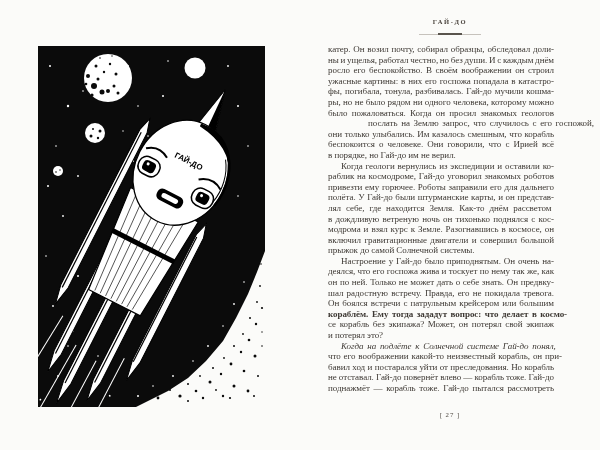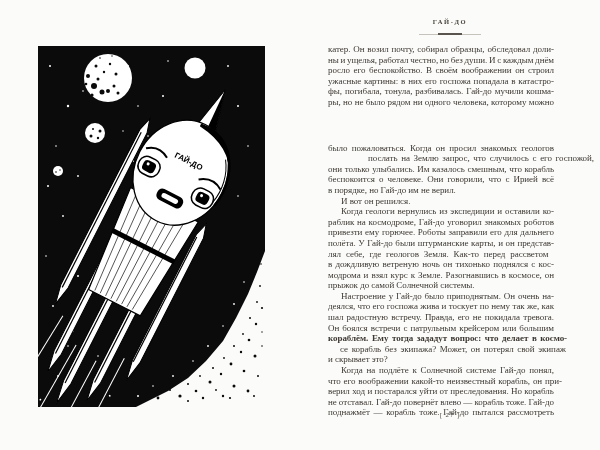--- a/index.html
+++ b/index.html
@@ -261,51 +261,50 @@
   </div>
 
   <div class="text-col">
       <div class="para">
         <div class="line" style="word-spacing: 0.649554px;"><span>катер. Он возил почту, собирал образцы, обследовал доли-</span></div>
         <div class="line" style="word-spacing: -0.46875px;"><span>ны и ущелья, работал честно, но без души. И с каждым днём</span></div>
         <div class="line" style="word-spacing: 1.39955px;"><span>росло его беспокойство. В своём воображении он строил</span></div>
         <div class="line" style="word-spacing: 0.642578px;"><span>ужасные картины: в них его госпожа попадала в катастро-</span></div>
         <div class="line" style="word-spacing: 0.794271px;"><span>фы, погибала, тонула, разбивалась. Гай-до мучили кошма-</span></div>
         <div class="line" style="word-spacing: 0.182292px;"><span>ры, но не было рядом ни одного человека, которому можно</span></div>
-        <div class="line" style="word-spacing: 2.04167px; margin-top: 35px;"><span>было пожаловаться. Когда он просил знакомых геологов</span></div>
+        <div class="line" style="word-spacing: 2.04167px;"><span>было пожаловаться. Когда он просил знакомых геологов</span></div>
         <div class="line" style="word-spacing: 1.45508px; margin-left: 40px;"><span>послать на Землю запрос, что случилось с его госпожой,</span></div>
         <div class="line" style="word-spacing: 0.450893px;"><span>они только улыбались. Им казалось смешным, что корабль</span></div>
         <div class="line" style="word-spacing: 1.91602px;"><span>беспокоится о человеке. Они говорили, что с Ирией всё</span></div>
         <div class="line lastline"><span>в порядке, но Гай-до им не верил.</span></div>
       </div>
       <div class="para">
-        <div class="line indent lastline"><span>И вот он решился.</span></div>
-      </div>
-      <div class="para">
         <div class="line indent" style="word-spacing: 0.747768px;"><span>Когда геологи вернулись из экспедиции и оставили ко-</span></div>
         <div class="line" style="word-spacing: 0.622396px;"><span>раблик на космодроме, Гай-до уговорил знакомых роботов</span></div>
         <div class="line" style="word-spacing: 0.558036px;"><span>привезти ему горючее. Роботы заправили его для дальнего</span></div>
         <div class="line" style="word-spacing: 0.417969px;"><span>полёта. У Гай-до были штурманские карты, и он представ-</span></div>
-        <div class="line" style="word-spacing: 2.77679px;"><span>лял себе, где геологов Земля. Как-то перед рассветом</span></div>
+        <div class="line" style="word-spacing: 2.77679px;"><span>лял себе, где находится Земля. Как-то днём рассветом</span></div>
         <div class="line" style="word-spacing: 1.10938px;"><span>в дождливую ветреную ночь он тихонько поднялся с кос-</span></div>
         <div class="line" style="word-spacing: 0.795139px;"><span>модрома и взял курс к Земле. Разогнавшись в космосе, он</span></div>
+        <div class="line" style="word-spacing: 1.29688px;"><span>включил гравитационные двигатели и совершил большой</span></div>
         <div class="line lastline"><span>прыжок до самой Солнечной системы.</span></div>
       </div>
       <div class="para">
         <div class="line indent" style="word-spacing: 0.716518px;"><span>Настроение у Гай-до было приподнятым. Он очень на-</span></div>
         <div class="line" style="word-spacing: 0.137784px;"><span>деялся, что его госпожа жива и тоскует по нему так же, как</span></div>
+        <div class="line" style="word-spacing: 0.511364px;"><span>он по ней. Только не может дать о себе знать. Он предвку-</span></div>
         <div class="line" style="word-spacing: 1.06027px; text-align: right;"><span>шал радостную встречу. Правда, его не покидала тревога.</span></div>
         <div class="line" style="word-spacing: 0.904018px;"><span>Он боялся встречи с патрульным крейсером или большим</span></div>
         <div class="line" style="word-spacing: 1.36914px; font-weight: bold;"><span>кораблём. Ему тогда зададут вопрос: что делает в космо-</span></div>
-        <div class="line" style="word-spacing: 1.46094px; margin-left: 12px;"><span>се корабль без экипажа? Может, он потерял свой экипаж</span></div>
-        <div class="line lastline"><span>и скрывает это?</span></div>
+        <div class="line" style="word-spacing: 1.46094px;"><span>се корабль без экипажа? Может, он потерял свой экипаж</span></div>
+        <div class="line lastline"><span>и потерял это?</span></div>
       </div>
       <div class="para">
-        <div class="line indent" style="word-spacing: 1.60268px;"><span>Когда на подлёте к Солнечной системе Гай-до понял,</span></div>
+        <div class="line indent" style="word-spacing: 1.60268px; font-style: italic;"><span>Когда на подлёте к Солнечной системе Гай-до понял,</span></div>
         <div class="line" style="word-spacing: 0.703125px;"><span>что его воображении какой-то неизвестный корабль, он при-</span></div>
-        <div class="line" style="word-spacing: 0.216797px;"><span>верил ход и постарался уйти от преследования. Но корабль</span></div>
+        <div class="line" style="word-spacing: 0.216797px;"><span>бавил ход и постарался уйти от преследования. Но корабль</span></div>
         <div class="line" style="word-spacing: -0.0566406px;"><span>не отставал. Гай-до повернёт влево — корабль тоже. Гай-до</span></div>
         <div class="line" style="word-spacing: 1.48438px;"><span>поднажмёт — корабль тоже. Гай-до пытался рассмотреть</span></div>
       </div>
     </div>
 
   <div class="folio">[ 27 ]</div>
 </div>
 
 </body></html>

